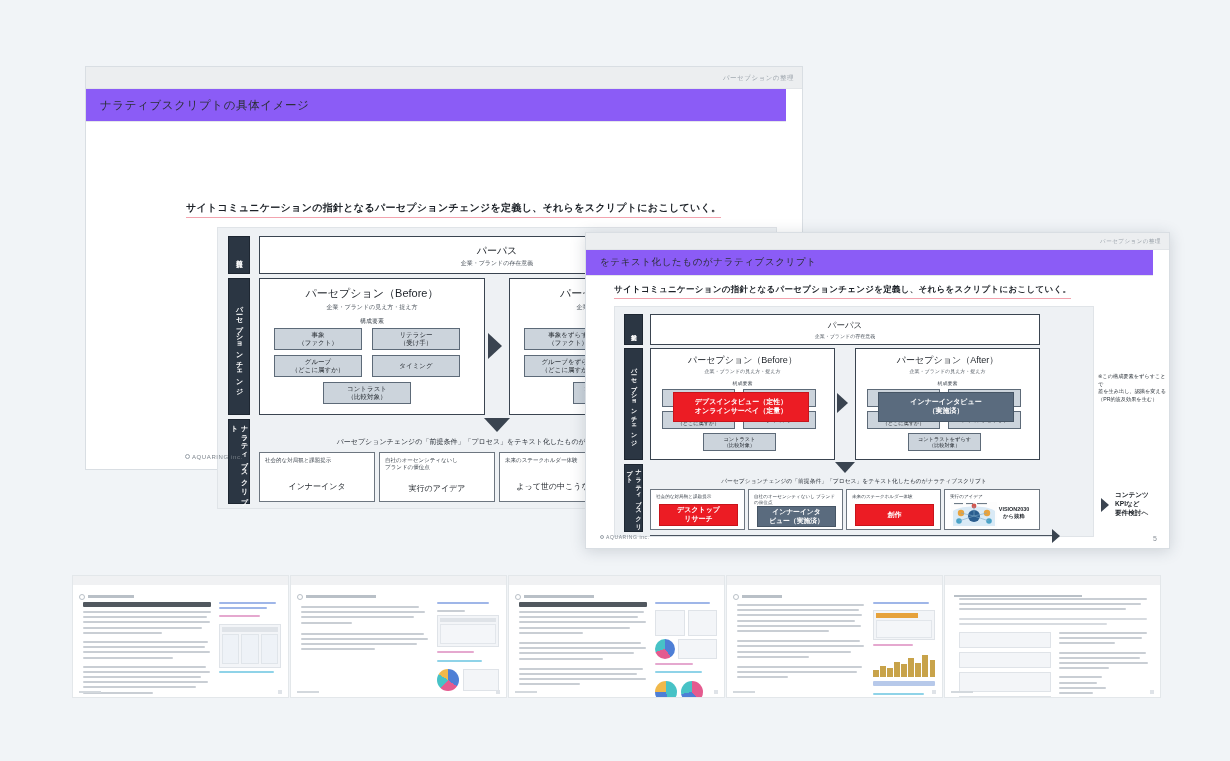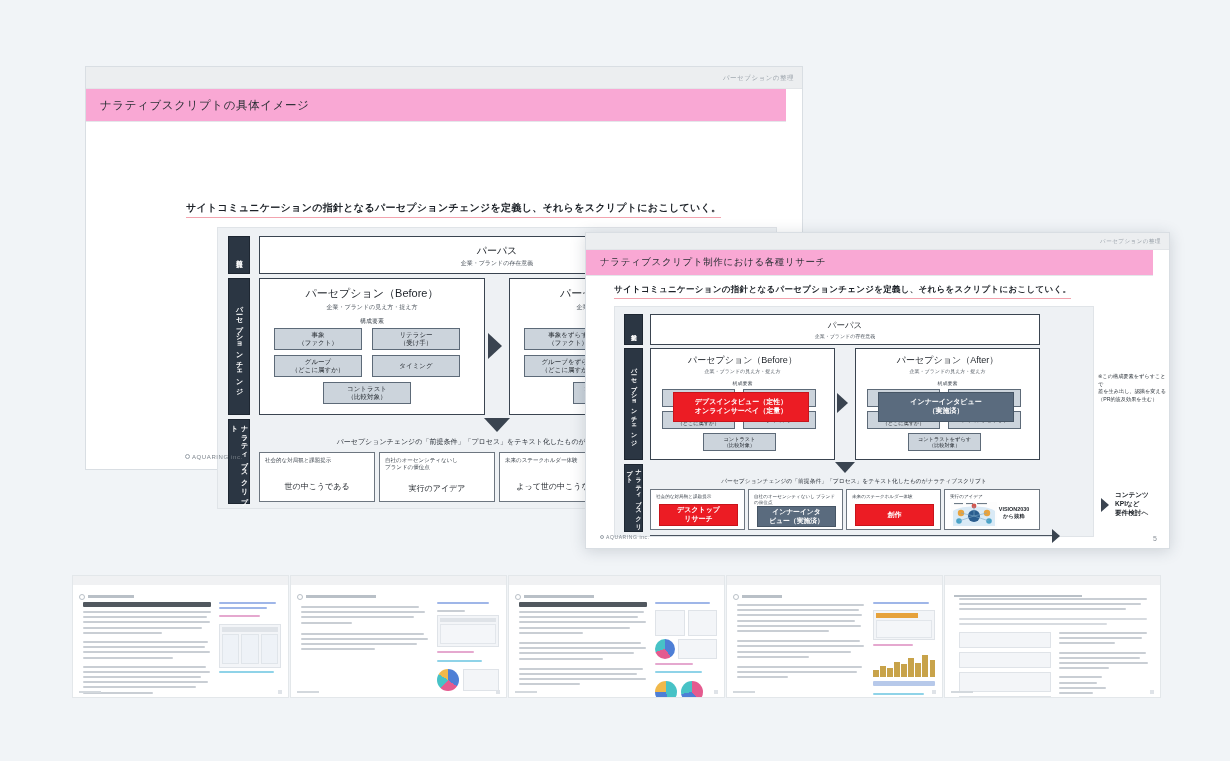--- a/index.html
+++ b/index.html
@@ -21,21 +21,21 @@
     position: absolute; left: 0; top: 0; right: 0;
     background: #eceef0;
     border-bottom: 1px solid #e2e5e8;
   }
   .slide-topbar .hdr-label {
     position: absolute; right: 8px; top: 50%; transform: translateY(-50%);
     color: #9aa2aa; letter-spacing: .5px;
   }
   .slide-title {
     position: absolute; left: 0; right: 16px;
-    background: #f9a8d4;
+    background: #8b5cf6;
     border-bottom: 1px solid #e4e7ea;
     color: #2a2f35;
     display: flex; align-items: center;
   }
   .slide-title span { padding-left: 14px; letter-spacing: .6px; }
   .lead {
     position: absolute;
     color: #1d2228; font-weight: bold; letter-spacing: .3px;
     border-bottom: 1.5px solid #f2a3ae;
     padding-bottom: 2px;
@@ -202,21 +202,21 @@
         <div class="elbox" style="left:63px; top:103px; width:88px; height:22px; font-size:6.5px;">コントラストをずらす
 （比較対象）</div>
       </div>
 
       <div class="arrow-down" style="left:266px; top:190px;"></div>
 
       <div class="cap-line" style="top:209px; font-size:7px;">パーセプションチェンジの「前提条件」「プロセス」をテキスト化したものがナラティブスクリプト</div>
 
       <div class="nbox" style="left:41px; top:224px; width:116px; height:50px;">
         <div class="nb-ttl" style="font-size:5.5px;">社会的な対局観と課題提示</div>
-        <div class="nb-body" style="top:28px; font-size:8px;">世の中こうである</div>
+        <div class="nb-body" style="top:28px; font-size:8px;">インナーインタ</div>
       </div>
       <div class="nbox" style="left:161px; top:224px; width:116px; height:50px;">
         <div class="nb-ttl" style="font-size:5.5px; white-space:pre-line;">自社のオーセンシティないし
 ブランドの優位点</div>
         <div class="nb-body" style="top:30px; font-size:8px;">実行のアイデア</div>
       </div>
       <div class="nbox" style="left:281px; top:224px; width:116px; height:50px;">
         <div class="nb-ttl" style="font-size:5.5px;">未来のステークホルダー体験</div>
         <div class="nb-body" style="top:28px; font-size:8px;">よって世の中こうなる</div>
       </div>
@@ -231,21 +231,21 @@
     </div>
   </div>
 
   <div class="slide" id="frontSlide" style="left:585px; top:232px; width:585px; height:317px; box-shadow:0 2px 14px rgba(40,55,70,.18);">
 
     <div class="slide-topbar" style="height:17px;">
       <div class="hdr-label" style="font-size:5.5px;">パーセプションの整理</div>
     </div>
 
     <div class="slide-title" style="top:17px; height:26px;">
-      <span style="font-size:9.5px;">ナラティブスクリプト制作における各種リサーチ</span>
+      <span style="font-size:9.5px;">をテキスト化したものがナラティブスクリプト</span>
     </div>
 
     <div class="lead" style="left:28px; top:51px; font-size:8.5px;">サイトコミュニケーションの指針となるパーセプションチェンジを定義し、それらをスクリプトにおこしていく。</div>
 
     <div class="diagram" style="left:28px; top:73px; width:480px; height:231px;">
 
       <div class="railbox rail-h" style="left:9px; top:7px; width:19px; height:31px; font-size:6px; writing-mode:vertical-rl;">前提</div>
 
       <div class="railbox" style="left:9px; top:41px; width:19px; height:112px; font-size:6px;">パーセプションチェンジ</div>
 

